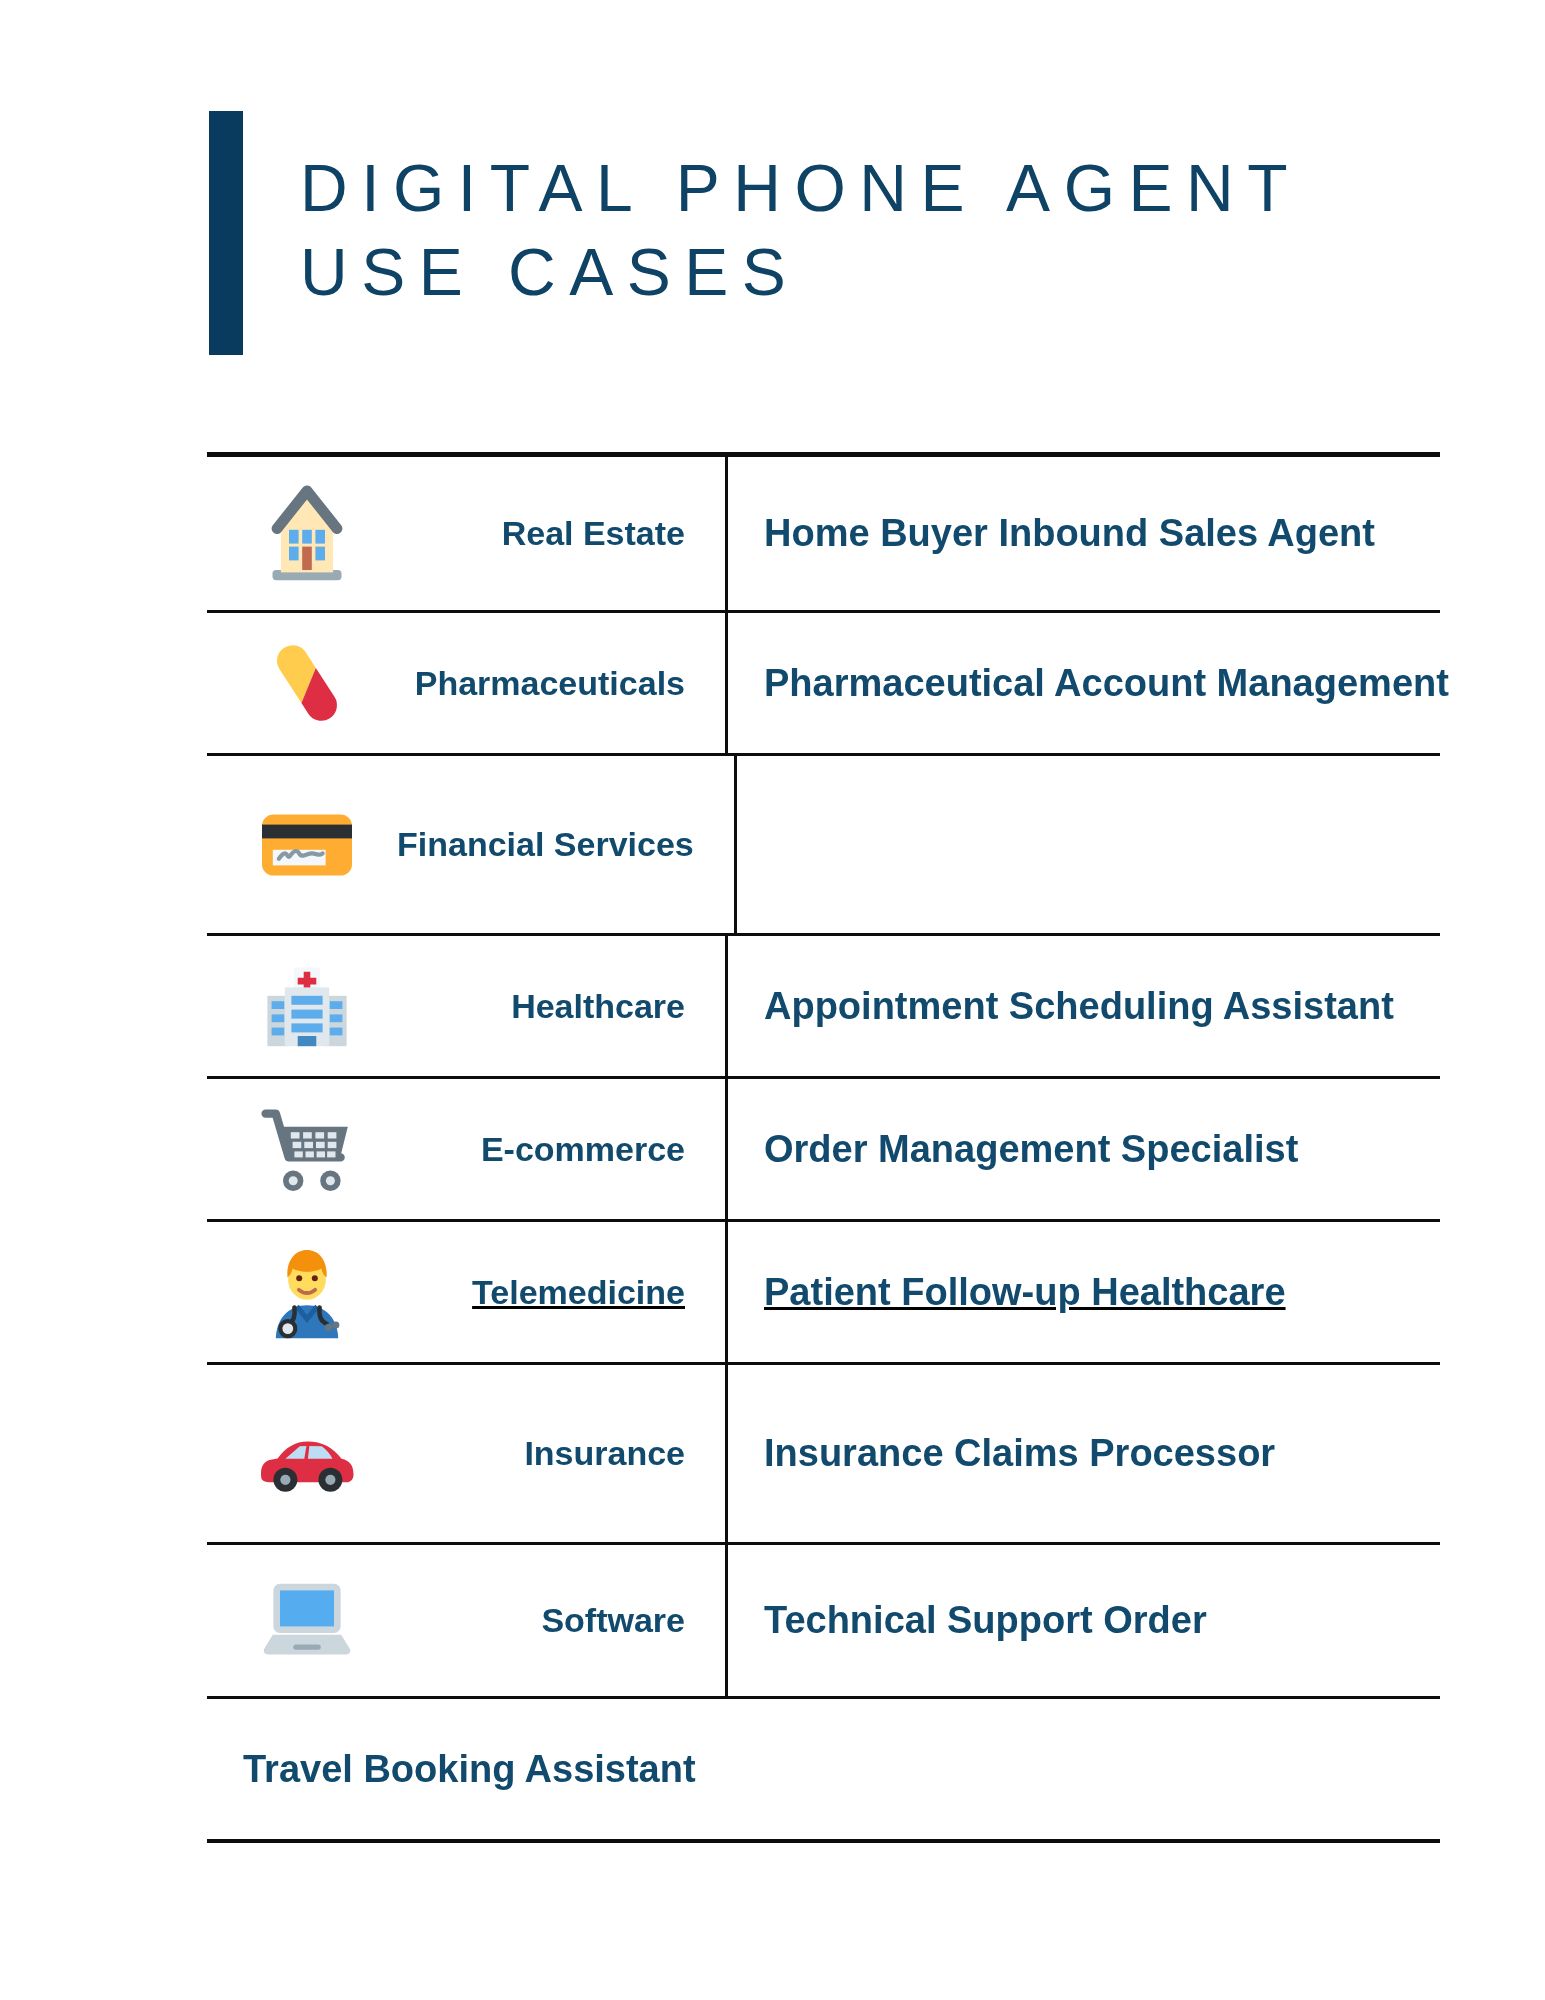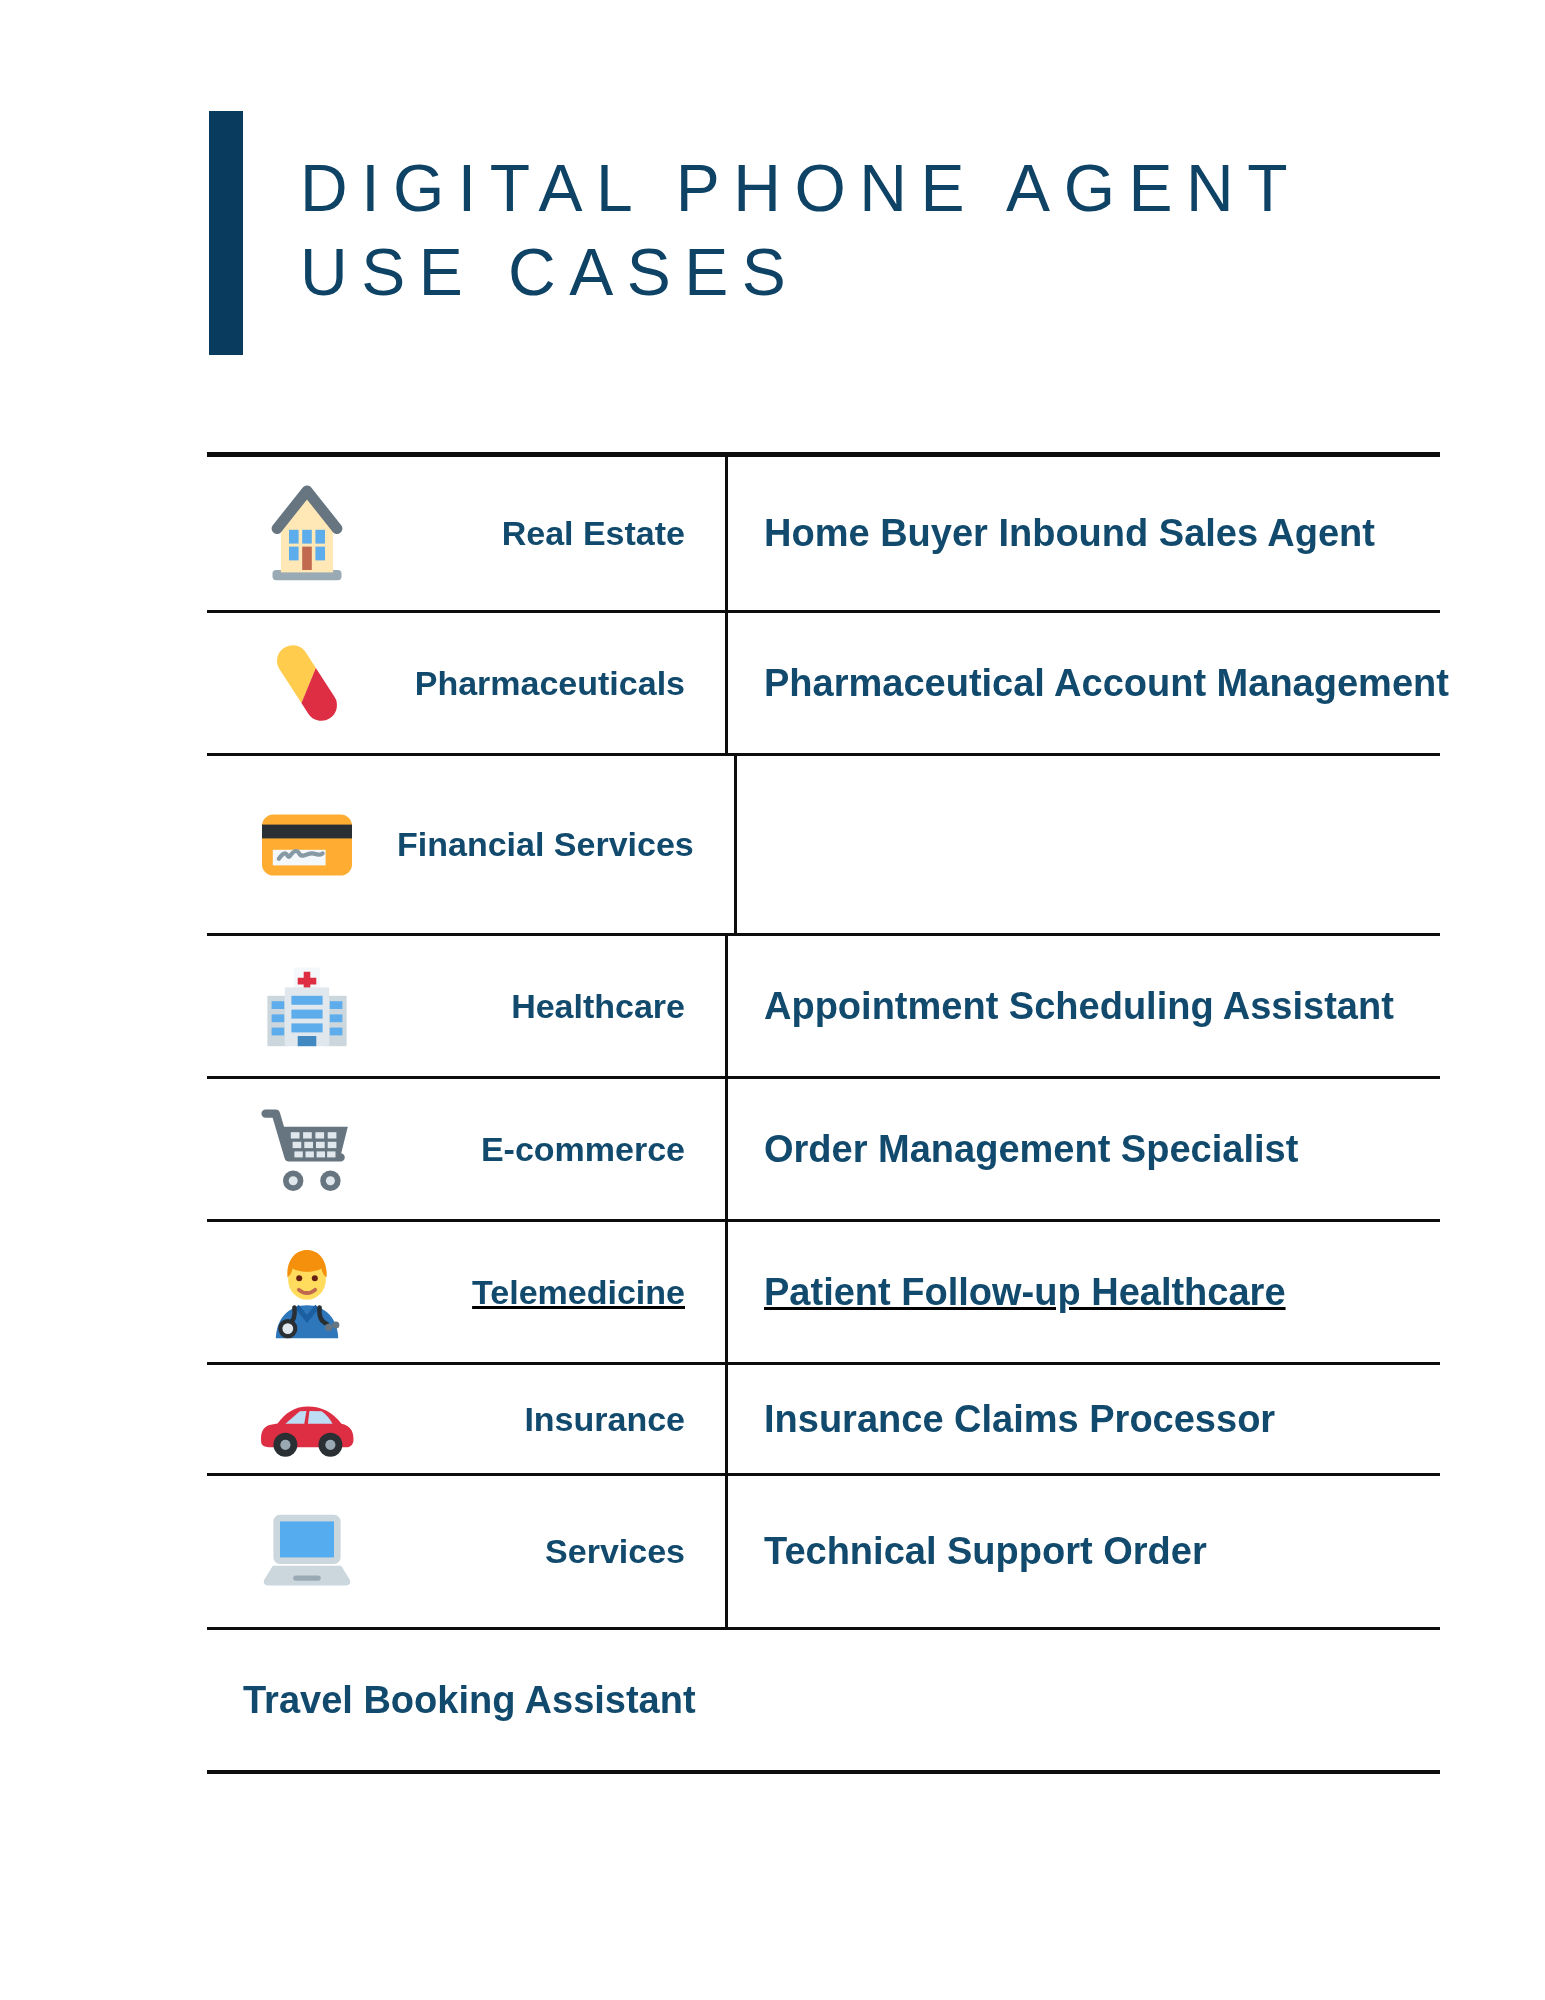--- a/index.html
+++ b/index.html
@@ -230,21 +230,21 @@
               <circle cx="27.6" cy="29" r="1.2" fill="#66757F"></circle>
             </svg>
           </span>
         <span class="industry">Telemedicine</span>
       </div>
       <div class="cell-right">
         <span class="use-case">Patient Follow-up Healthcare</span>
       </div>
     </div>
 
-    <div class="row" style="height: 111px;">
+    <div class="row" style="height: 180px;">
       <div class="cell-left">
         <span class="icon">
             <svg viewBox="0 0 36 36">
               <path d="M2.8 26.2 c-.5 -3.4 .4 -5.8 3.1 -6.3 l2.3 -.4 c2.6 -3.7 5.9 -5.7 10.1 -5.7 c4.6 0 8.3 1.9 11.2 5.8 c2.8 .5 4 2.4 4 5.2 c0 1.6 -.9 2.6 -2.4 2.6 H5.2 c-1.4 0 -2.2 -.6 -2.4 -1.2 z" fill="#DD2E44"></path>
               <path d="M10.8 19.6 L15.6 15.4 L17.8 15.3 L17.1 19.6 Z" fill="#BDDDF4"></path>
               <path d="M18.8 15.3 L22.9 15.4 C24.5 16.5 25.7 17.9 26.5 19.6 L18.3 19.6 Z" fill="#BDDDF4"></path>
               <circle cx="10.8" cy="26.6" r="4" fill="#292F33"></circle>
               <circle cx="10.8" cy="26.6" r="1.7" fill="#99AAB5"></circle>
               <circle cx="25.8" cy="26.6" r="4" fill="#292F33"></circle>
               <circle cx="25.8" cy="26.6" r="1.7" fill="#99AAB5"></circle>
@@ -260,21 +260,21 @@
     <div class="row" style="height: 154px;">
       <div class="cell-left">
         <span class="icon">
             <svg viewBox="0 0 36 36">
               <rect x="6.8" y="5.6" width="22.4" height="16.4" rx="2.2" fill="#CCD6DD"></rect>
               <rect x="9" y="7.8" width="18" height="12" fill="#55ACEE"></rect>
               <path d="M3.8 27.2 l2.8 -4.6 h22.8 l2.8 4.6 c.6 1 -.1 2 -1.3 2 H5.1 c-1.2 0 -1.9 -1 -1.3 -2 z" fill="#CCD6DD"></path>
               <rect x="13.4" y="25.8" width="9.2" height="1.8" rx=".9" fill="#99AAB5"></rect>
             </svg>
           </span>
-        <span class="industry">Services</span>
+        <span class="industry">Software</span>
       </div>
       <div class="cell-right">
         <span class="use-case">Technical Support Order</span>
       </div>
     </div>
 
     <div class="row" style="height: 144px;">
       <div class="cell-right">
         <span class="use-case">Travel Booking Assistant</span>
       </div>

